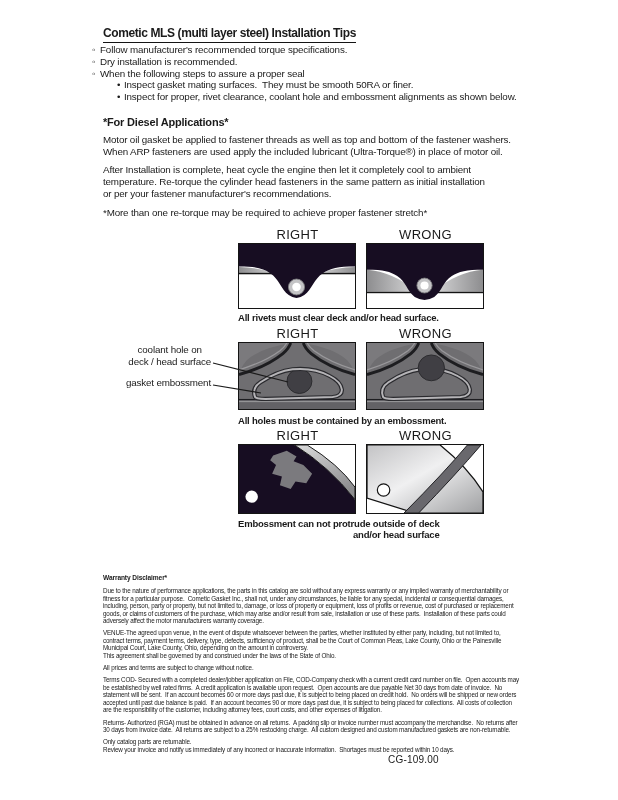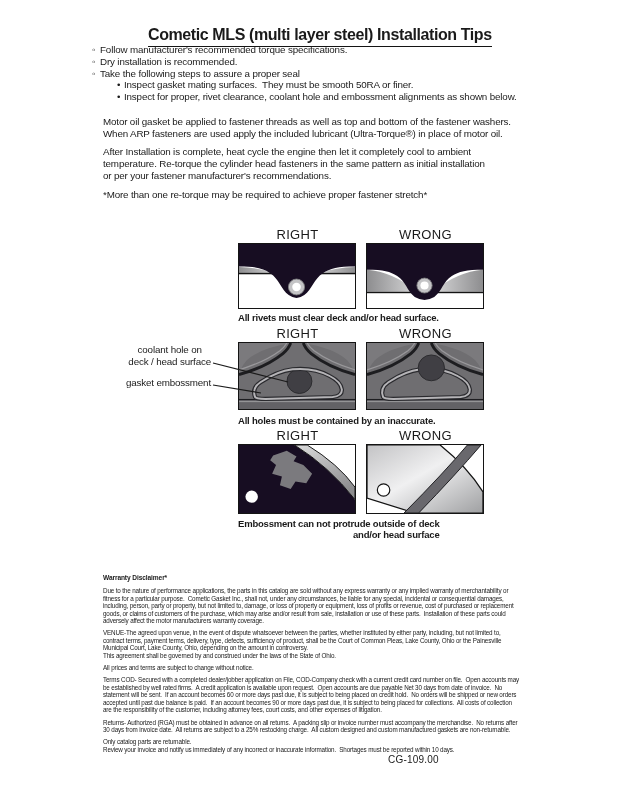--- a/index.html
+++ b/index.html
@@ -2,22 +2,22 @@
 <html><head>
 <meta charset="utf-8">
 <style>
   html,body{margin:0;padding:0;background:#e8e8e8;}
   .page{
     position:relative;width:618px;height:800px;background:#ffffff;overflow:hidden;
     font-family:"Liberation Sans","DejaVu Sans",sans-serif;color:#1a1a1a;margin:0 auto;
   }
   
   .doc-title{
-    position:absolute;left:103px;top:26px;font-size:16px;font-weight:bold;
-    letter-spacing:-0.4px;border-bottom:1.6px solid #141414;padding-bottom:1.5px;white-space:nowrap;margin-left:45px;
+    position:absolute;left:103px;top:26px;font-size:12px;font-weight:bold;
+    letter-spacing:-0.4px;border-bottom:1.6px solid #141414;padding-bottom:1.5px;white-space:nowrap;
   }
   
   .tips{position:absolute;left:92px;top:44px;width:470px;font-size:9.8px;letter-spacing:-0.15px;}
   .b-row{display:flex;line-height:11.8px;}
   .b-marker{width:8px;flex:0 0 8px;}
   .b-text{white-space:pre;}
   .b-sub{margin-left:25px;}
   .b-sub .b-marker{width:7px;flex:0 0 7px;}
   
   .diesel{position:absolute;left:103px;top:116px;width:460px;}
@@ -47,33 +47,34 @@
     <div class="b-row">
       <span class="b-marker">◦</span>
       <span class="b-text">Follow manufacturer's recommended torque specifications.</span>
     </div>
     <div class="b-row">
       <span class="b-marker">◦</span>
       <span class="b-text">Dry installation is recommended.</span>
     </div>
     <div class="b-row">
       <span class="b-marker">◦</span>
-      <span class="b-text">Take the following steps to assure a proper seal</span>
+      <span class="b-text">When the following steps to assure a proper seal</span>
     </div>
     <div class="b-row b-sub">
       <span class="b-marker">•</span>
       <span class="b-text">Inspect gasket mating surfaces.  They must be smooth 50RA or finer.</span>
     </div>
     <div class="b-row b-sub">
       <span class="b-marker">•</span>
       <span class="b-text">Inspect for proper, rivet clearance, coolant hole and embossment alignments as shown below.</span>
     </div>
   </div>
 
   <div class="diesel">
+    <h2>*For Diesel Applications*</h2>
     <p>Motor oil gasket be applied to fastener threads as well as top and bottom of the fastener washers.
 When ARP fasteners are used apply the included lubricant (Ultra-Torque®) in place of motor oil.</p>
     <p>After Installation is complete, heat cycle the engine then let it completely cool to ambient
 temperature. Re-torque the cylinder head fasteners in the same pattern as initial installation
 or per your fastener manufacturer's recommendations.</p>
     <p>*More than one re-torque may be required to achieve proper fastener stretch*</p>
   </div>
 
   <div class="dg-header" style="left:238px;top:227px;">RIGHT</div>
   <div class="dg-header" style="left:366px;top:227px;">WRONG</div>
@@ -142,21 +143,21 @@
     <path d="M0,33 Q28,25 45,11 Q51,6 53,0" stroke="#1d1d20" stroke-width="3" fill="none"></path>
     <path d="M119,33 Q91,25 74,11 Q68,6 66,0" stroke="#1d1d20" stroke-width="3" fill="none"></path>
     <rect y="58.5" width="119" height="1.3" fill="#1d1d20"></rect>
     <rect y="59.8" width="119" height="9.2" fill="#636266"></rect>
     <rect y="60.8" width="119" height="1" fill="#9e9da0"></rect>
     <path d="M16.5,56.5 Q13,47 22,41 Q39,29.5 55,27.5 Q77,25.5 93,34.5 Q104.5,40.5 105.5,48.5 Q106,55.5 96,56.5 L27,58.5 Q17.5,58.5 16.5,56.5 Z" stroke="#2a2a2e" stroke-width="4.4" fill="none"></path>
     <path d="M16.5,56.5 Q13,47 22,41 Q39,29.5 55,27.5 Q77,25.5 93,34.5 Q104.5,40.5 105.5,48.5 Q106,55.5 96,56.5 L27,58.5 Q17.5,58.5 16.5,56.5 Z" stroke="#b5b4b7" stroke-width="2" fill="none"></path>
     <circle cx="66" cy="26" r="13.5" fill="#403f44" stroke="#2a2a2e" stroke-width="1"></circle>
   </svg>
 
-  <div class="dg-caption" style="top:415px;">All holes must be contained by an inaccurate.</div>
+  <div class="dg-caption" style="top:415px;">All holes must be contained by an embossment.</div>
 
   <svg class="leader-svg" width="420" height="320" viewBox="0 0 420 320">
     <line x1="113" y1="135" x2="188" y2="154" stroke="#1a1a1a" stroke-width="1.1"></line>
     <line x1="113" y1="157" x2="161" y2="165" stroke="#1a1a1a" stroke-width="1.1"></line>
   </svg>
 
   <div class="dg-header" style="left:238px;top:428px;">RIGHT</div>
   <div class="dg-header" style="left:366px;top:428px;">WRONG</div>
 
   <svg class="dg-box" style="left:238px;top:444px;" width="116" height="68" viewBox="0 0 119 71" preserveAspectRatio="none">

